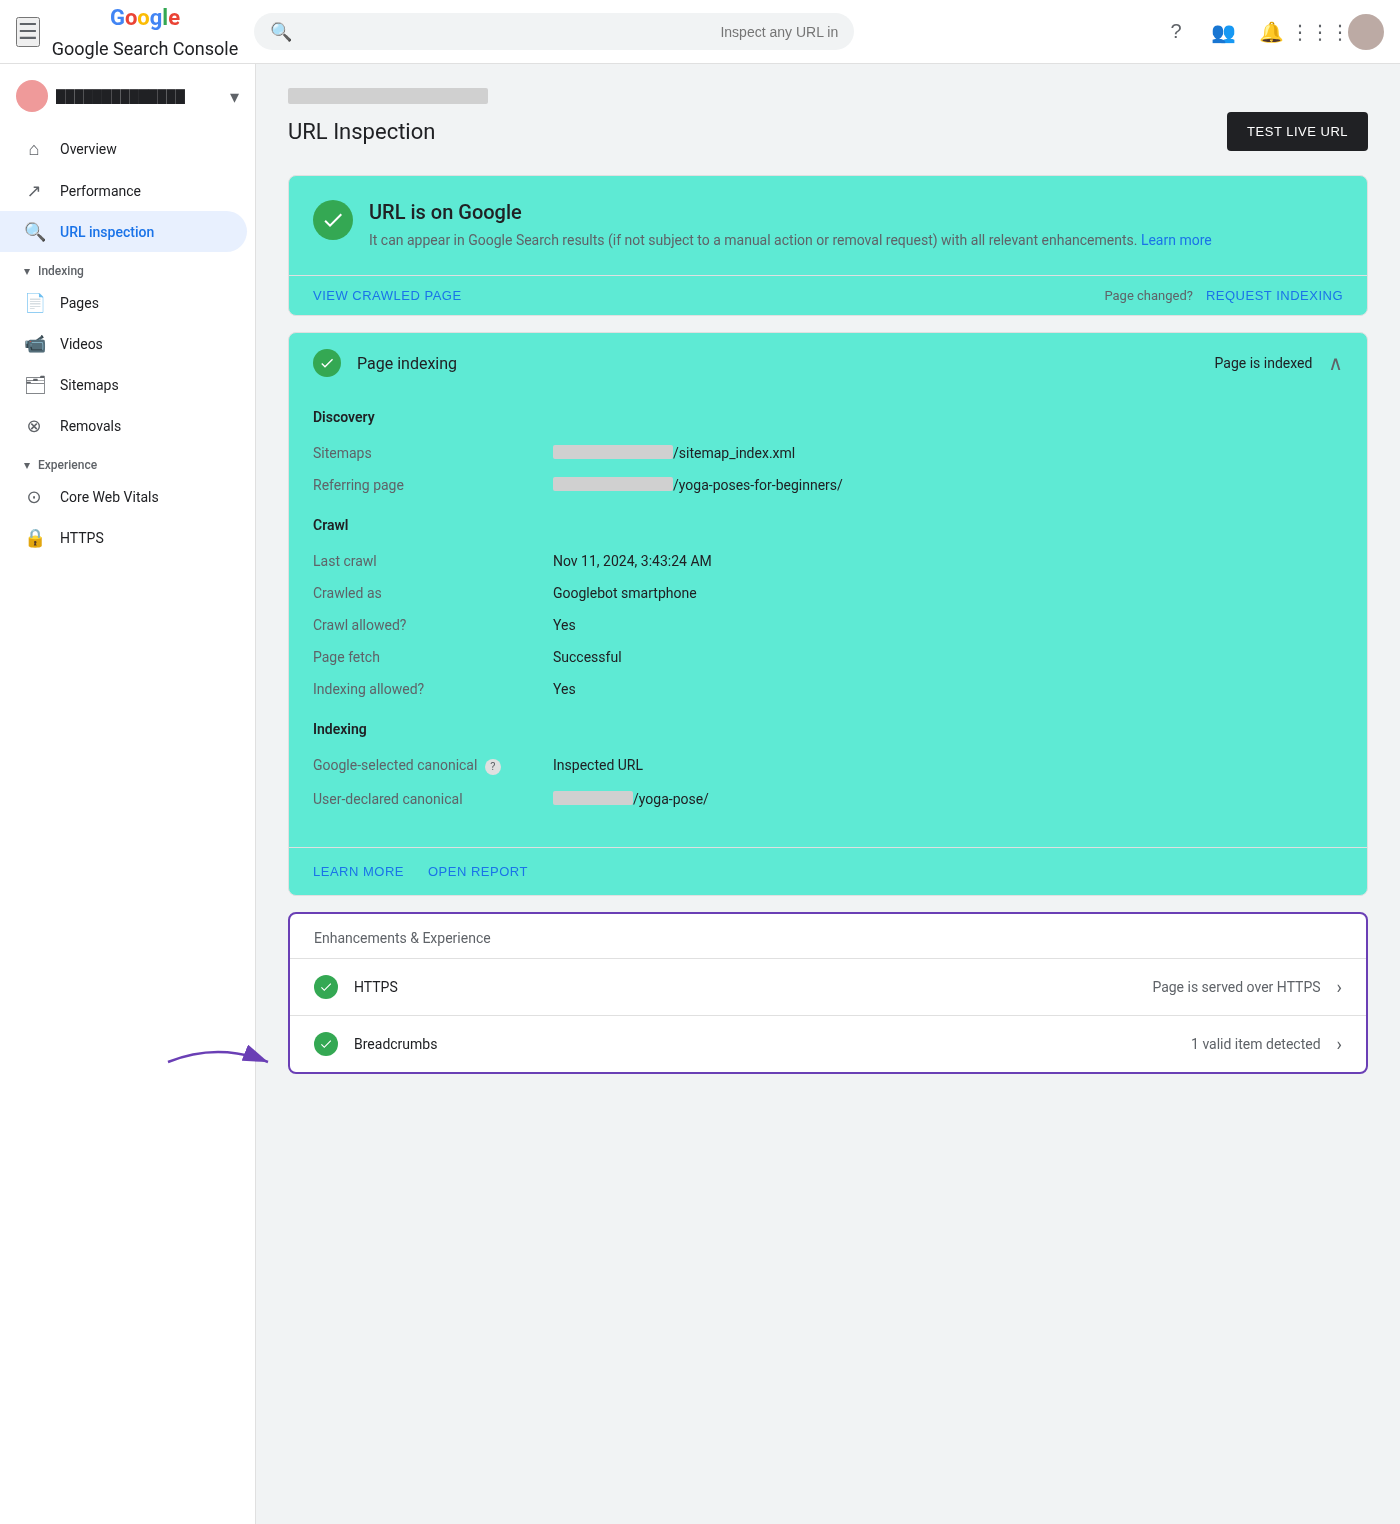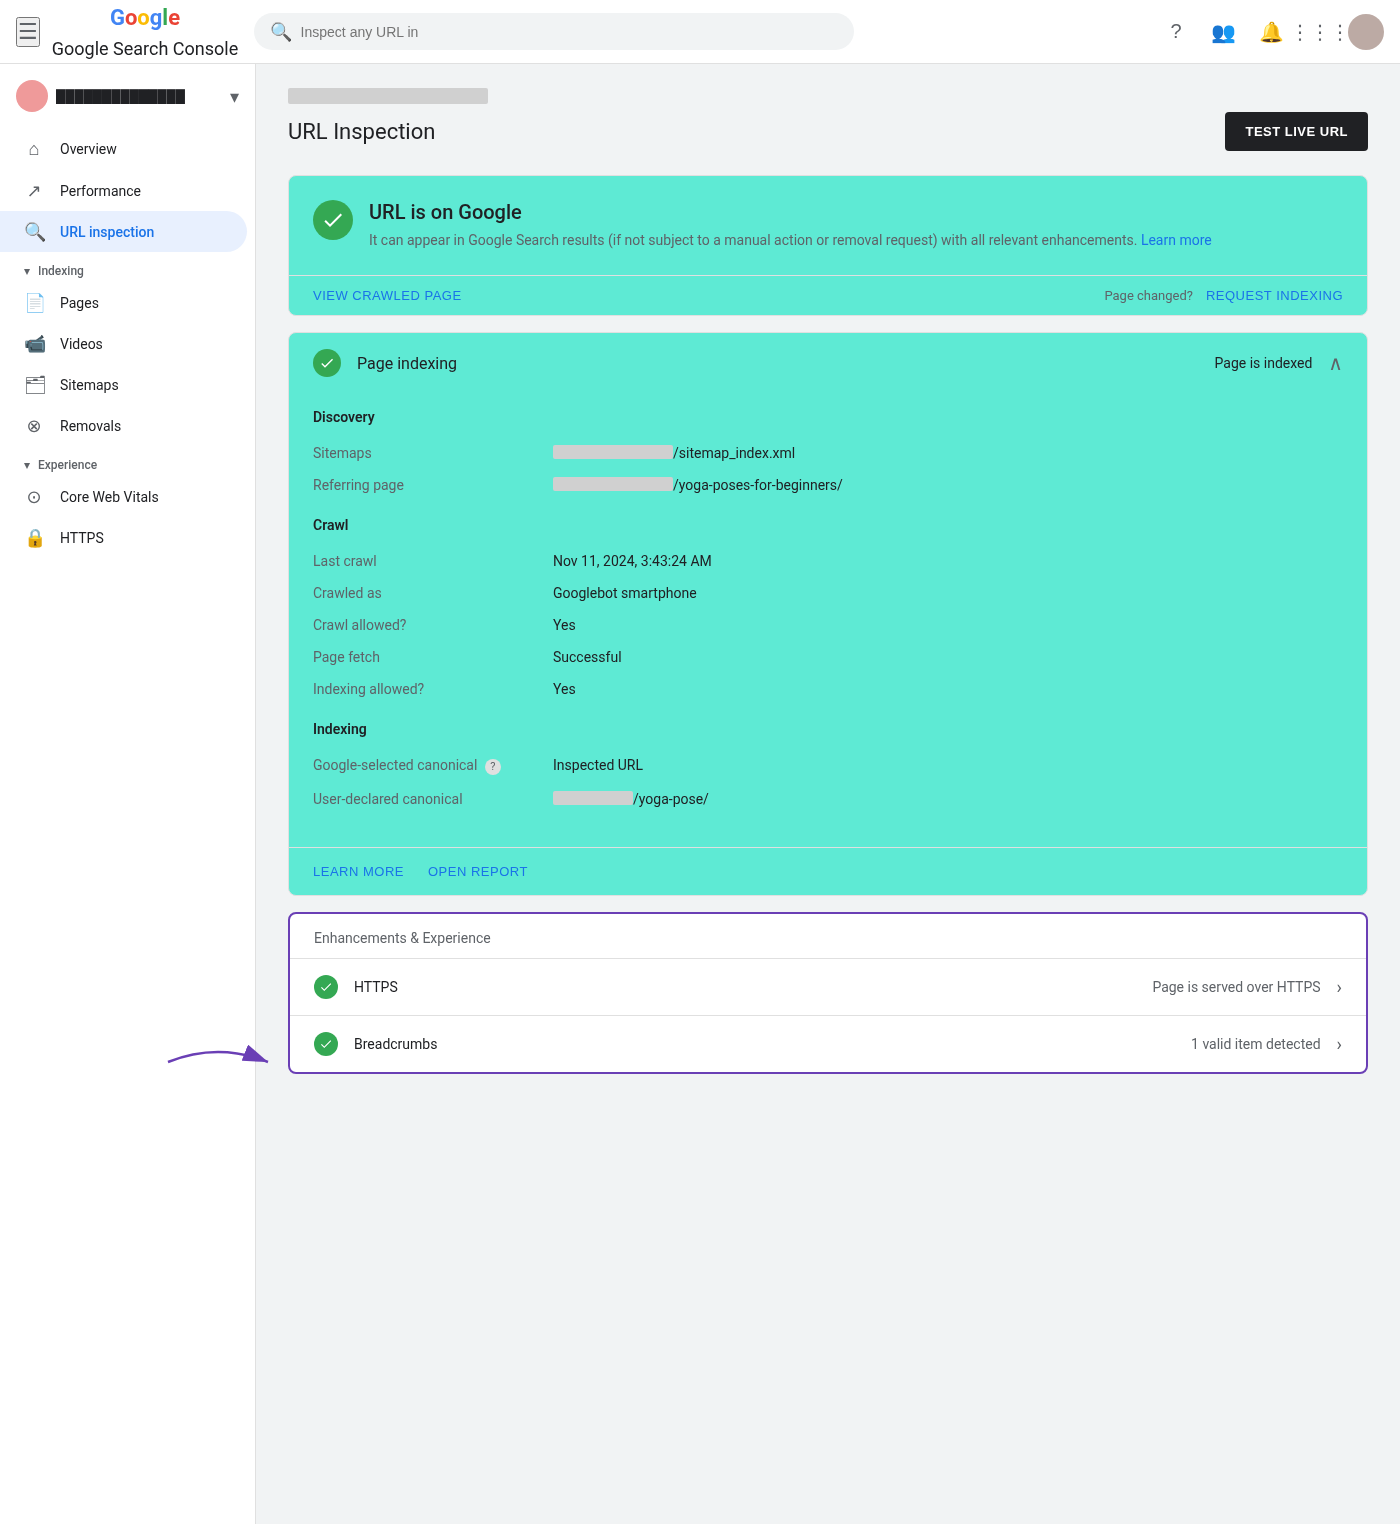--- a/index.html
+++ b/index.html
@@ -17,21 +17,21 @@
     .g-blue { color: #4285f4; }
     .g-red { color: #ea4335; }
     .g-yellow { color: #fbbc05; }
     .g-green { color: #34a853; }
     .search-bar {
       flex: 1; max-width: 600px; display: flex; align-items: center;
       background: #f1f3f4; border-radius: 24px; padding: 8px 16px; gap: 8px;
     }
     .search-bar input {
       border: none; background: transparent; outline: none;
-      font-size: 14px; color: #202124; width: 100%;
+      font-size: 14px; color: #202124; width: 100%; text-align: right;
     }
     .search-icon-wrap { color: #5f6368; font-size: 18px; }
     .nav-icons { display: flex; align-items: center; gap: 8px; margin-left: auto; }
     .nav-icon-btn {
       width: 40px; height: 40px; border-radius: 50%; border: none;
       background: transparent; cursor: pointer; display: flex; align-items: center;
       justify-content: center; font-size: 20px; color: #5f6368;
     }
     .avatar {
       width: 36px; height: 36px; border-radius: 50%; background: #bcaaa4;
@@ -73,21 +73,21 @@
 
     
     .main-content { flex: 1; padding: 24px 32px; }
 
     .page-header { display: flex; align-items: center; justify-content: space-between; margin-bottom: 24px; }
     .page-url-breadcrumb { font-size: 13px; color: #5f6368; margin-bottom: 8px; }
     .page-title { font-size: 22px; color: #202124; font-weight: 400; }
 
     .test-live-btn {
       background: #202124; color: #fff; border: none; border-radius: 4px;
-      padding: 12px 20px; font-size: 13px; font-weight: 700; cursor: pointer;
+      padding: 12px 20px; font-size: 13px; font-weight: 400; cursor: pointer;
       letter-spacing: 0.5px;
     }
 
     
     .card {
       background: #5eead4; border-radius: 8px; border: 1px solid #e0e0e0;
       margin-bottom: 16px; overflow: hidden;
     }
 
     

